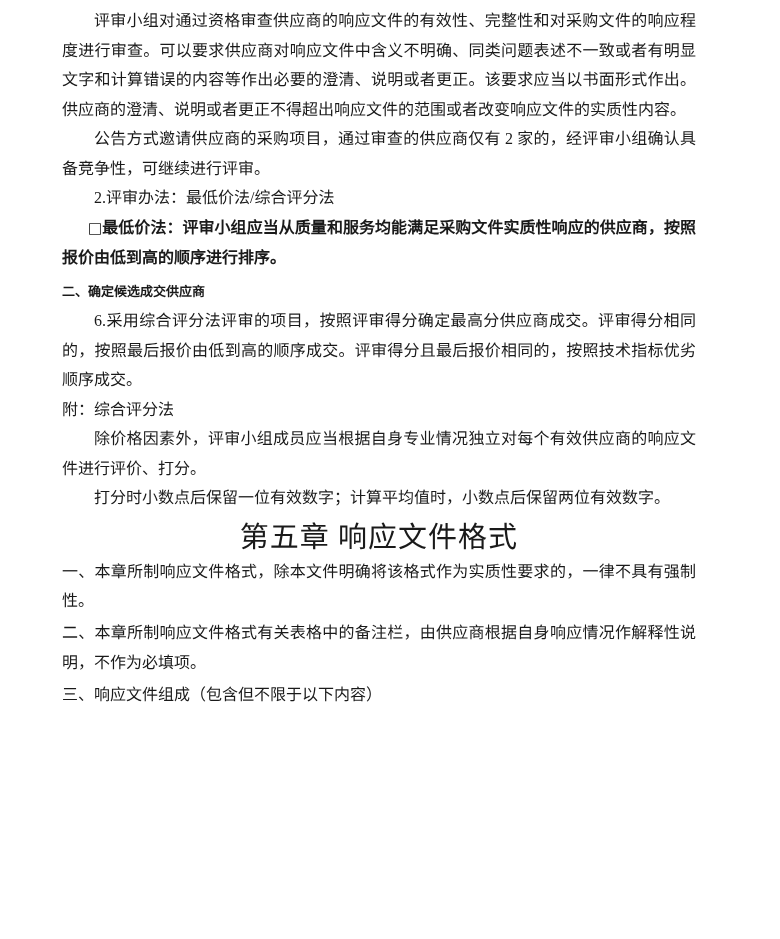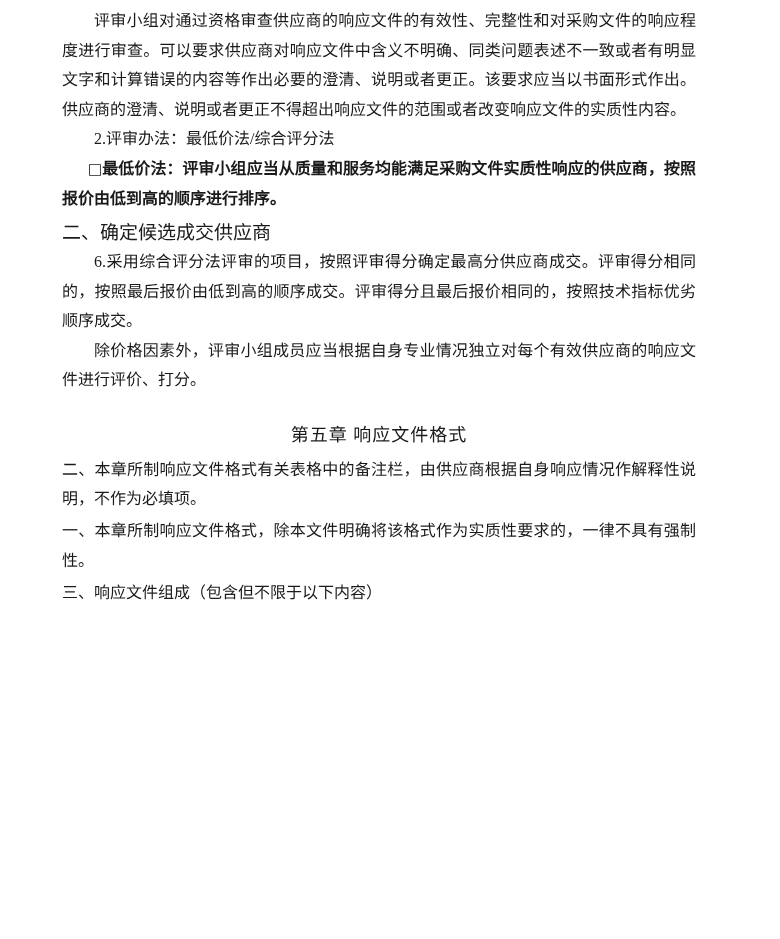--- a/index.html
+++ b/index.html
@@ -30,63 +30,66 @@
     text-justify: inter-ideograph;
     word-break: break-all;
   }
   .indent  { text-indent: 32px; }
   .option  { text-indent: 26px; font-weight: bold; }
   .mt-8    { margin-top: 8px; }
   .mt-4    { margin-top: 4px; }
   .mt-14   { margin-top: 14px; }
   h2.sec {
     margin: 4px 0 0 0;
-    font-size: 19px;
+    font-size: 13px;
     line-height: 29.5px;
-    font-weight: normal;
+    font-weight: bold;
   }
   h1.chapter {
-    margin: 20px 0 0 0;
-    font-size: 18px;
+    margin: 4px 0 0 0;
+    font-size: 29px;
     line-height: 40px;
     font-weight: 500;
     text-align: center;
     letter-spacing: 1px;
   }
   .fmt { line-height: 29.5px; }
   .fmt + .fmt { margin-top: 2.5px; }
   .cb {
     font-family: "DejaVu Sans", sans-serif;
     font-size: 15px;
   }
 </style>
 </head>
 <body>
 
 <div class="page">
 
   <p class="body indent">评审小组对通过资格审查供应商的响应文件的有效性、完整性和对采购文件的响应程度进行审查。可以要求供应商对响应文件中含义不明确、同类问题表述不一致或者有明显文字和计算错误的内容等作出必要的澄清、说明或者更正。该要求应当以书面形式作出。供应商的澄清、说明或者更正不得超出响应文件的范围或者改变响应文件的实质性内容。</p>
 
+  <p class="body indent">公告方式邀请供应商的采购项目，通过审查的供应商仅有 2 家的，经评审小组确认具备竞争性，可继续进行评审。</p>
 
   <p class="body indent mt-8">2.评审办法：最低价法/综合评分法</p>
 
   <p class="body option"><span class="cb">□</span><span>最低价法：评审小组应当从质量和服务均能满足采购文件实质性响应的供应商，按照报价由低到高的顺序进行排序。</span></p>
 
 
   <h2 class="sec">二、确定候选成交供应商</h2>
 
 
   <p class="body indent mt-4">6.采用综合评分法评审的项目，按照评审得分确定最高分供应商成交。评审得分相同的，按照最后报价由低到高的顺序成交。评审得分且最后报价相同的，按照技术指标优劣顺序成交。</p>
 
+  <p class="body">附：综合评分法</p>
 
   <p class="body indent">除价格因素外，评审小组成员应当根据自身专业情况独立对每个有效供应商的响应文件进行评价、打分。</p>
 
 
+  <p class="body indent mt-14">打分时小数点后保留一位有效数字；计算平均值时，小数点后保留两位有效数字。</p>
 
   <h1 class="chapter">第五章 响应文件格式</h1>
 
+  <p class="body fmt">一、本章所制响应文件格式，除本文件明确将该格式作为实质性要求的，一律不具有强制性。</p>
+
   <p class="body fmt">二、本章所制响应文件格式有关表格中的备注栏，由供应商根据自身响应情况作解释性说明，不作为必填项。</p>
-
-  <p class="body fmt">一、本章所制响应文件格式，除本文件明确将该格式作为实质性要求的，一律不具有强制性。</p>
 
   <p class="body fmt">三、响应文件组成（包含但不限于以下内容）</p>
 
 </div>
 
 </body></html>

